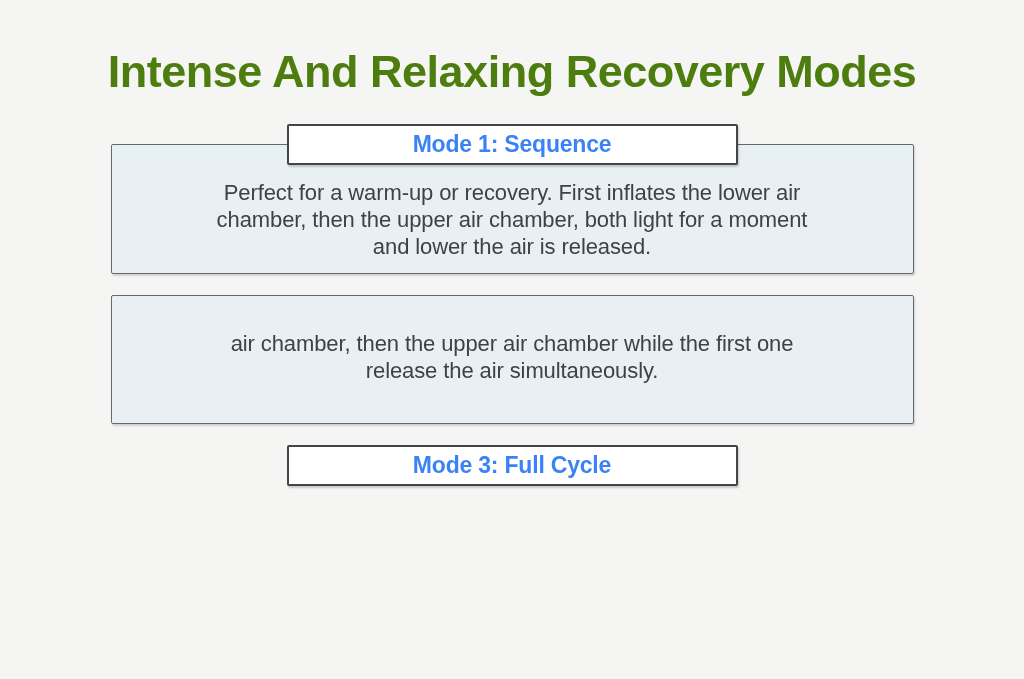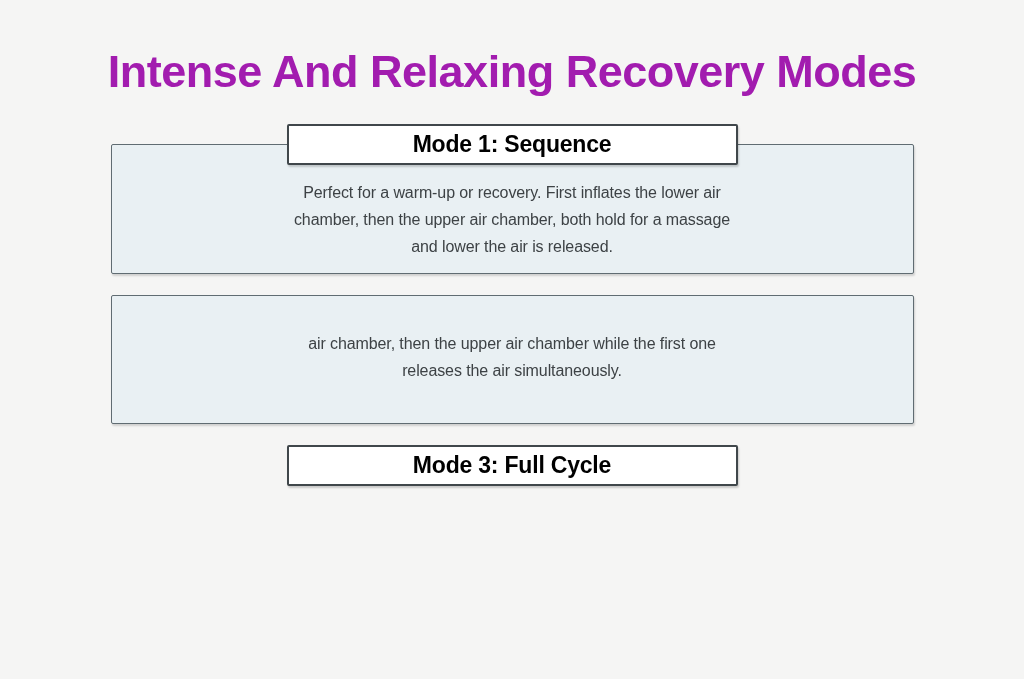--- a/index.html
+++ b/index.html
@@ -16,21 +16,21 @@
     height: 679px;
     position: relative;
   }
   .title {
     margin: 0;
     padding-top: 46px;
     text-align: center;
     font-size: 45px;
     font-weight: 700;
     letter-spacing: -0.5px;
-    color: #a21caf;
+    color: #4d7c0f;
     line-height: 1.15;
   }
   .sections {
     margin-top: 26px;
   }
   .mode-section {
     width: 803px;
     margin: 0 auto 21px auto;
     position: relative;
   }
@@ -45,66 +45,66 @@
     box-sizing: border-box;
     height: 41px;
     display: flex;
     align-items: center;
     justify-content: center;
     box-shadow: 1px 2px 2px rgba(0,0,0,0.18);
   }
   .mode-header span {
     font-size: 23px;
     font-weight: 700;
-    color: #000000;
+    color: #3b82f6;
     letter-spacing: -0.2px;
   }
   .mode-card {
     position: relative;
     z-index: 1;
     background: #e9f0f3;
     border: 1px solid #606c72;
     border-radius: 2px;
     box-sizing: border-box;
     min-height: 129px;
     padding: 34px 20px 13px 20px;
     box-shadow: 1px 2px 2px rgba(0,0,0,0.15);
   }
   .body-line {
     text-align: center;
-    font-size: 16px;
+    font-size: 22px;
     line-height: 27px;
     color: #3d4245;
     letter-spacing: -0.1px;
   }
 </style>
 </head>
 <body>
 
 <div class="page">
 
   <h1 class="title">Intense And Relaxing Recovery Modes</h1>
 
   <div class="sections">
 
     <section class="mode-section">
       <div class="mode-header">
         <span>Mode 1: Sequence</span>
       </div>
       <div class="mode-card">
         <div class="body-line">Perfect for a warm-up or recovery. First inflates the lower air</div>
-        <div class="body-line">chamber, then the upper air chamber, both hold for a massage</div>
+        <div class="body-line">chamber, then the upper air chamber, both light for a moment</div>
         <div class="body-line">and lower the air is released.</div>
       </div>
     </section>
 
     <section class="mode-section">
       <div class="mode-card">
         <div class="body-line">air chamber, then the upper air chamber while the first one</div>
-        <div class="body-line">releases the air simultaneously.</div>
+        <div class="body-line">release the air simultaneously.</div>
       </div>
     </section>
 
     <section class="mode-section">
       <div class="mode-header">
         <span>Mode 3: Full Cycle</span>
       </div>
     </section>
 
   </div>

